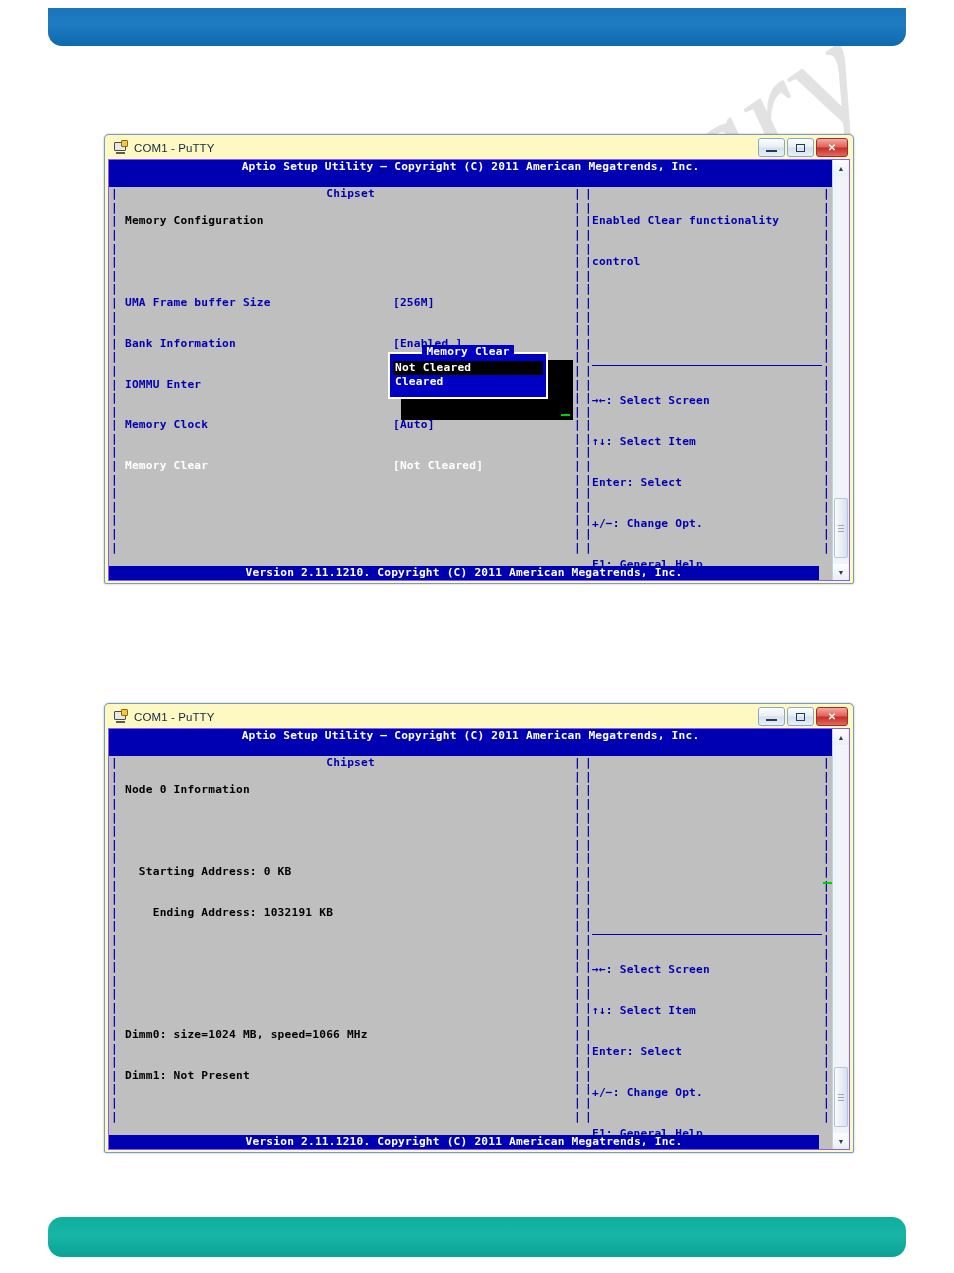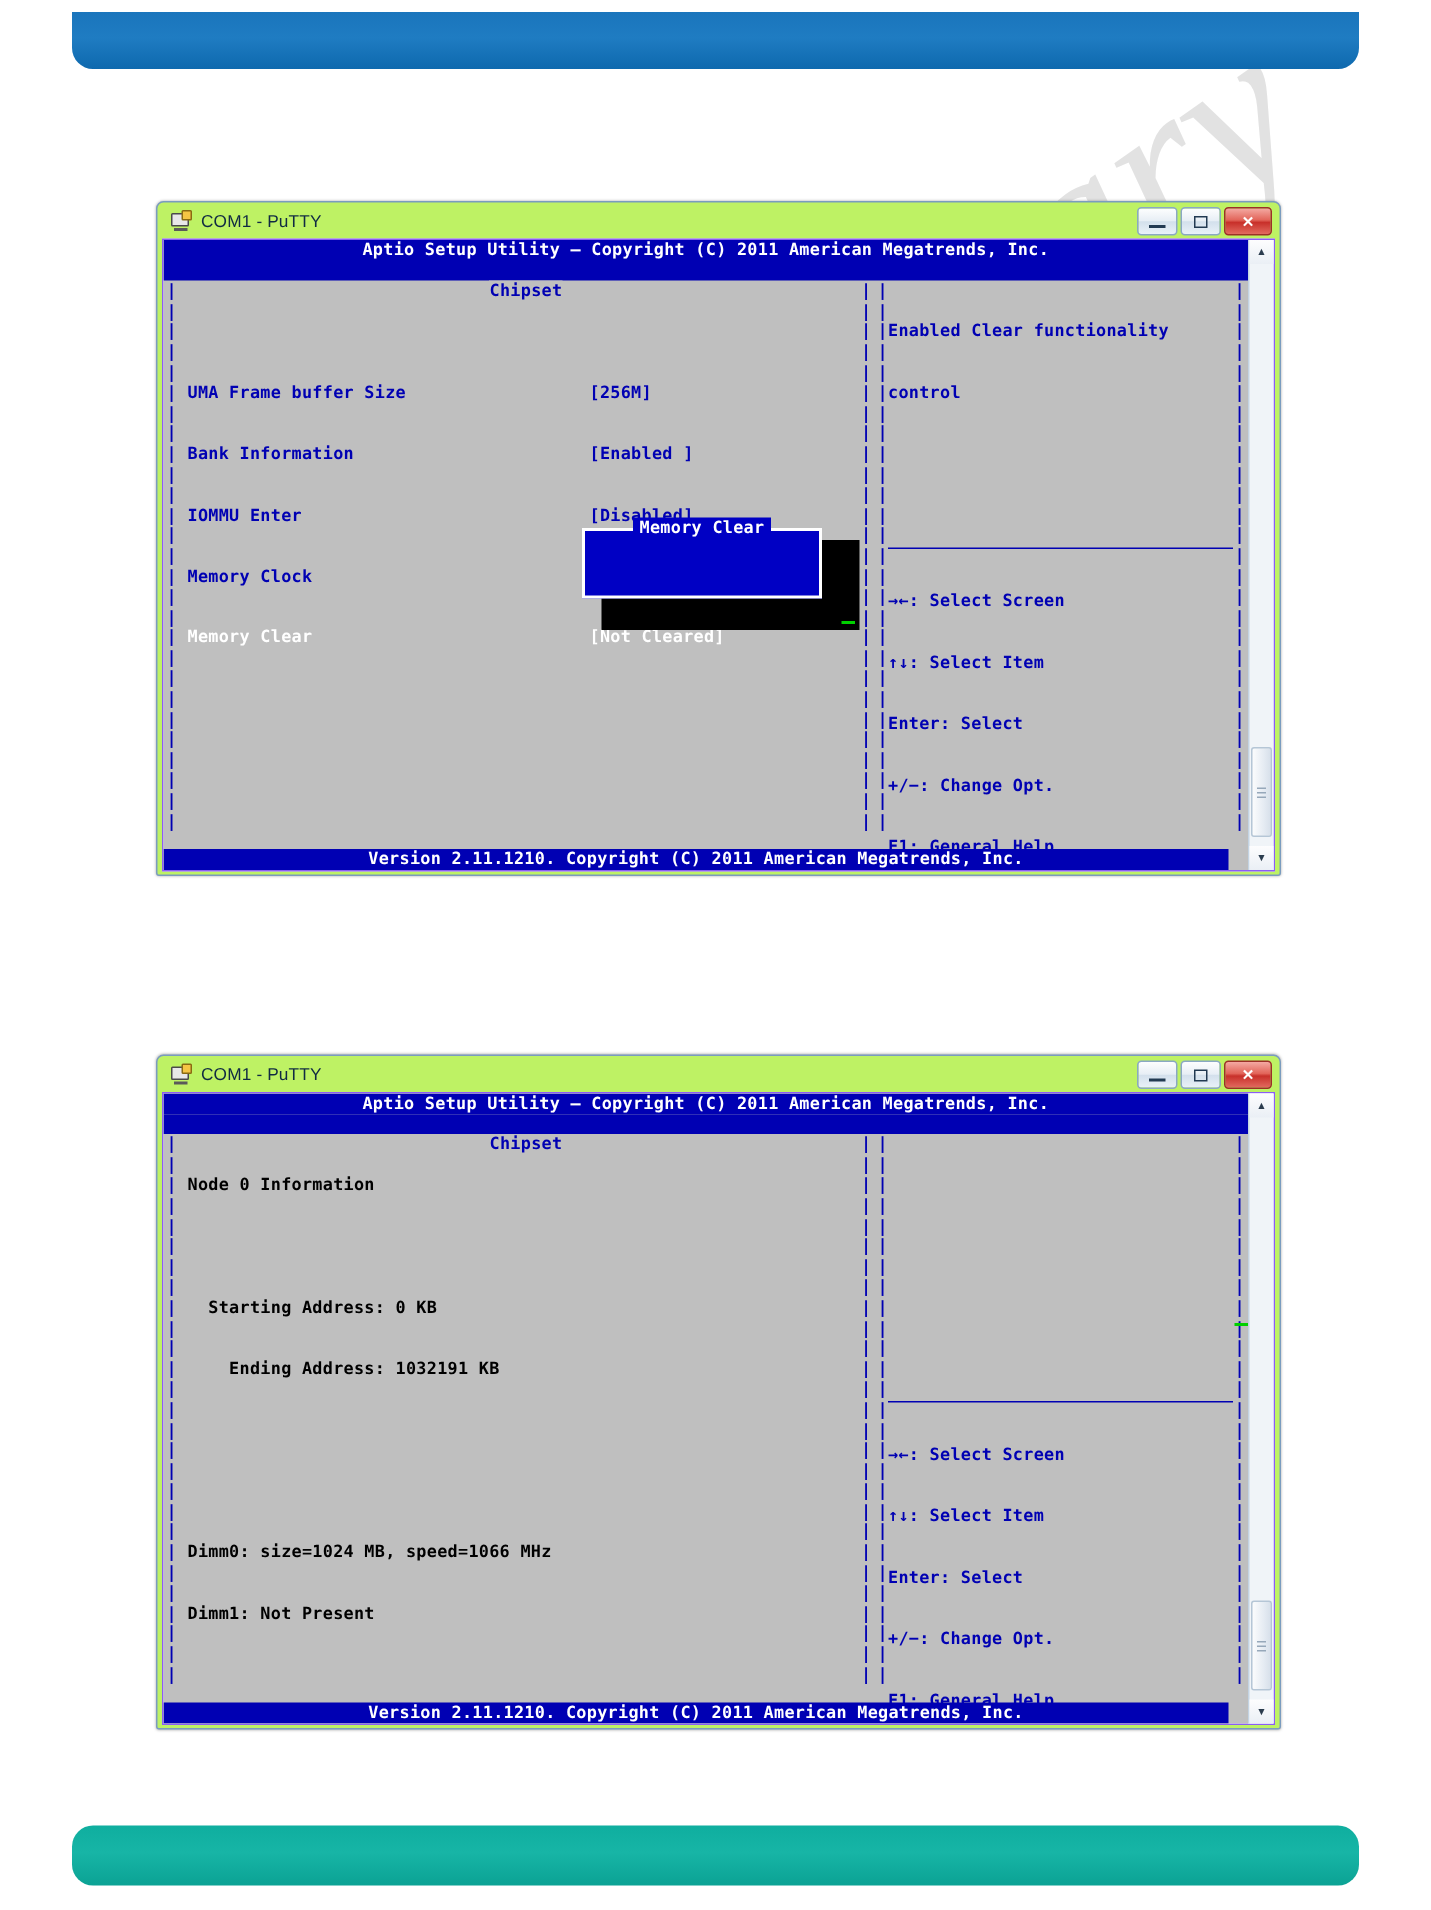--- a/index.html
+++ b/index.html
@@ -49,21 +49,21 @@
   .banner-bottom {
     top: 1217px; height: 40px;
     background: linear-gradient(180deg,#0fae9f 0%,#17b5a6 45%,#0ba294 100%);
     border-radius: 14px 14px 14px 14px;
   }
 
   
   .putty {
     position: absolute;
     z-index: 3;
-    background: #bef264;
+    background: #fef9c3;
     border: 1px solid #7a9cbf;
     border-radius: 5px 5px 2px 2px;
     box-shadow: 0 0 2px rgba(0,0,0,0.35);
     padding: 2px 3px 6px 3px;
   }
   .putty-1 { left: 104px; top: 134px; width: 750px; height: 450px; }
   .putty-2 { left: 104px; top: 703px; width: 750px; height: 450px; }
 
   .titlebar {
     height: 22px;
@@ -368,20 +368,21 @@
 |
 |
 |
 |
 |
 |
 |
 |
 |</div>
             <div class="txtblock" style="top:0">
+              <div class="row" style="color:#000"><span>Memory Configuration</span></div>
               <div class="row">&nbsp;</div>
               <div class="row kvrow b"><span class="kvkey">UMA Frame buffer Size</span><span>[256M]</span></div>
               <div class="row kvrow b"><span class="kvkey">Bank Information</span><span>[Enabled ]</span></div>
               <div class="row kvrow b"><span class="kvkey">IOMMU Enter</span><span>[Disabled]</span></div>
               <div class="row kvrow b"><span class="kvkey">Memory Clock</span><span>[Auto]</span></div>
               <div class="row kvrow w"><span class="kvkey">Memory Clear</span><span>[Not Cleared]</span></div>
             </div>
             <div class="vline r">|
 |
 |
@@ -481,20 +482,24 @@
 |
 |
 |
 |</div>
           </div>
         </div>
 
         <div class="popup-shadow" style="left:292px;top:200px;width:172px;height:60px;"></div>
         <div class="popup" style="left:279px;top:192px;width:160px;height:47px;">
           <div class="popup-title"><span>Memory Clear</span></div>
+          <div class="popup-list">
+            <div class="popup-item sel">Not Cleared</div>
+            <div class="popup-item">Cleared</div>
+          </div>
         </div>
         <div class="greencur" style="left:452px;top:254px;"></div>
 
         <div class="footer">Version 2.11.1210. Copyright (C) 2011 American Megatrends, Inc.</div>
       </div>
 
       <div class="sbar">
         <div class="sb-arrow">▲</div>
         <div class="sb-thumb">
           <span class="grip">

